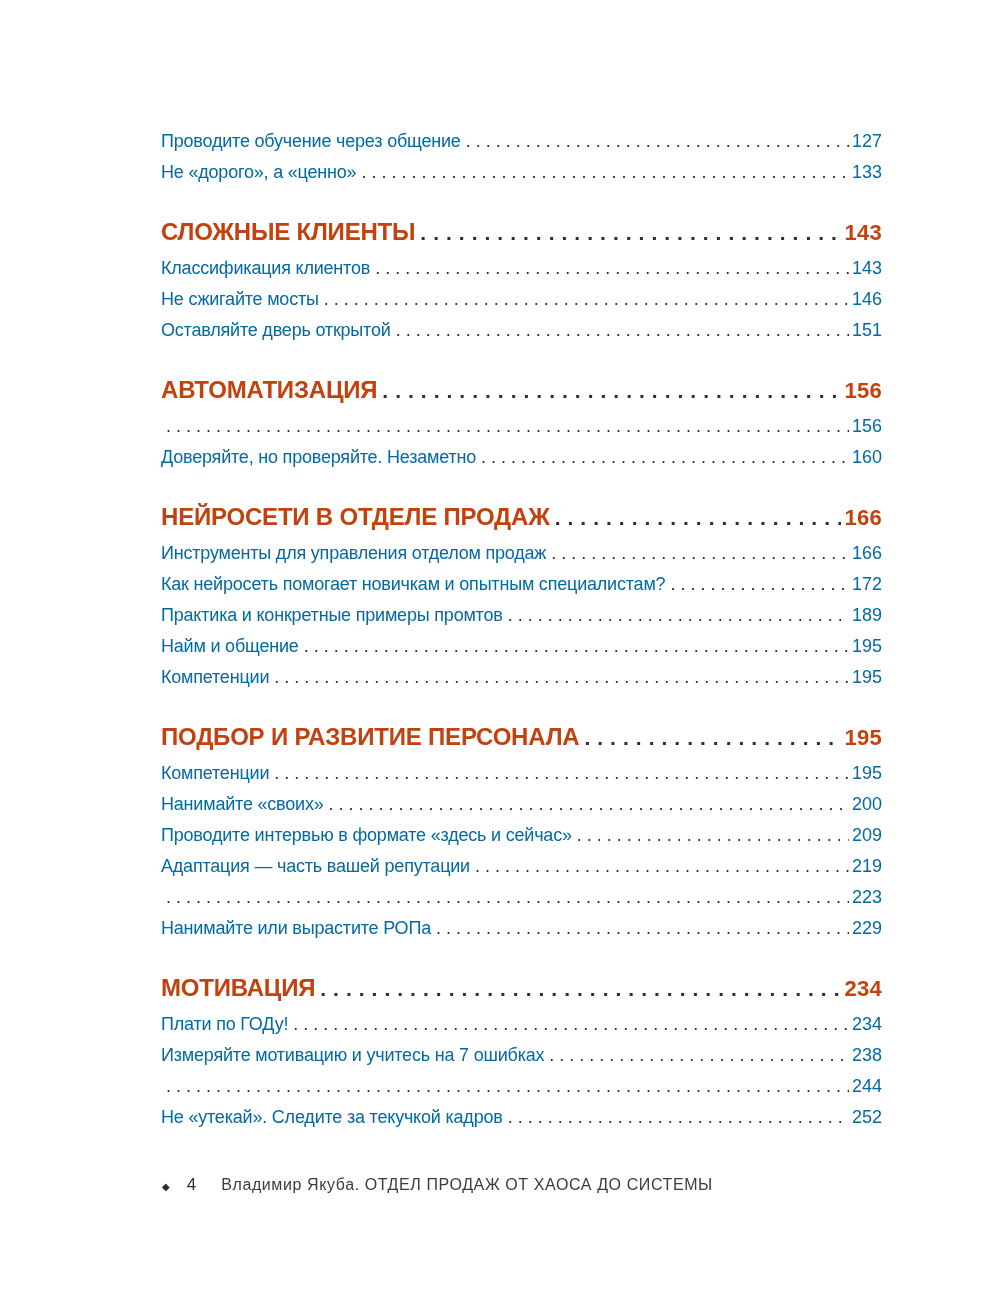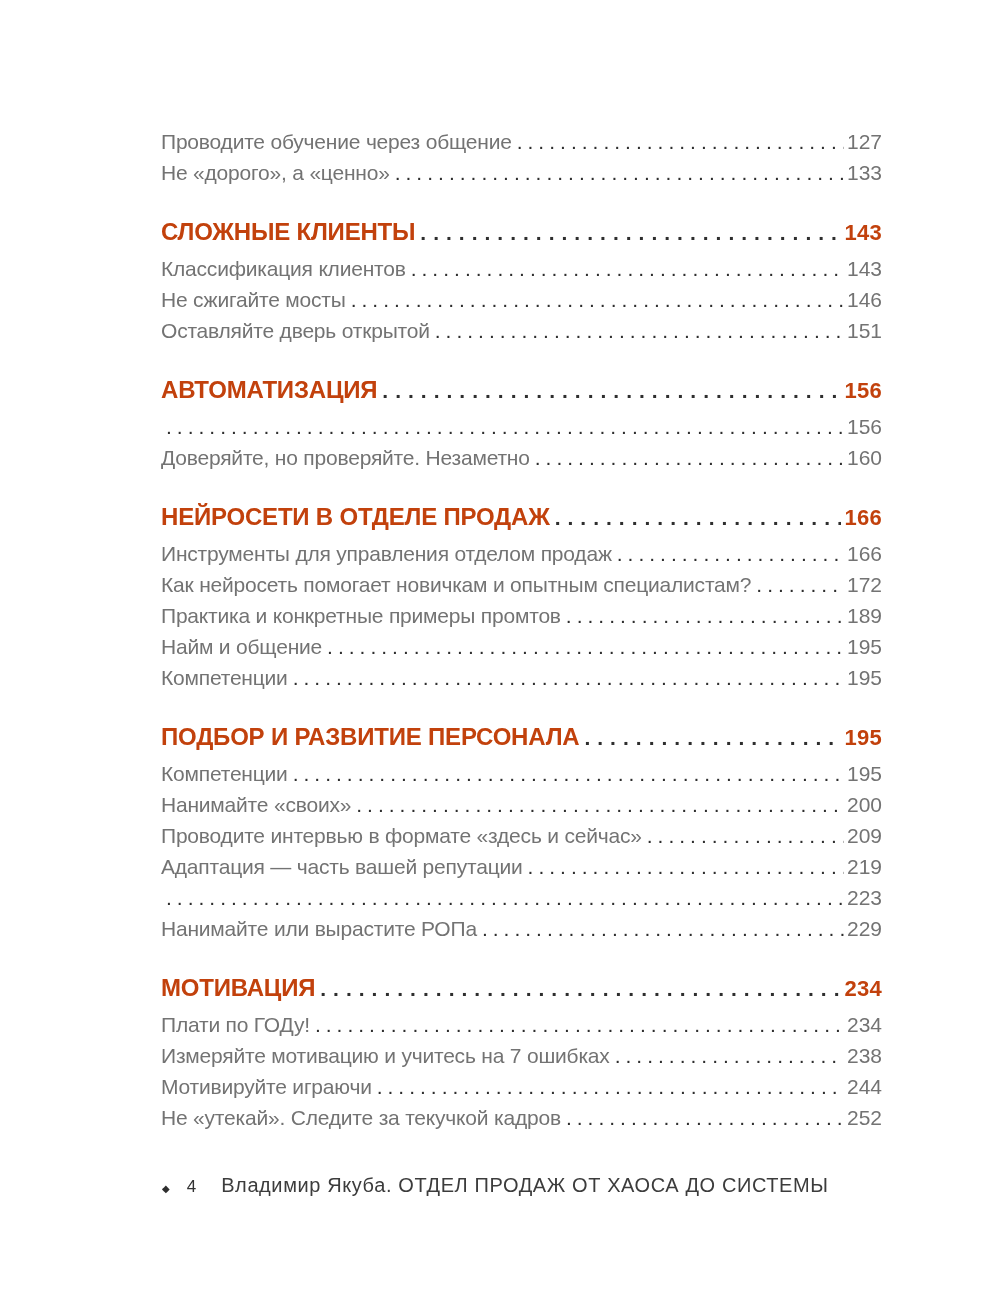--- a/index.html
+++ b/index.html
@@ -15,23 +15,23 @@
     position:absolute;
     left:161px; top:126px;
     width:721px;
   }
   .section { margin-top:26px; }
   .section.first { margin-top:0; }
 
   .row {
     display:flex;
     align-items:baseline;
-    font-size:21px;
+    font-size:18px;
     line-height:31px;
-    color:#737373;
+    color:#0369a1;
   }
   .row .label { white-space:nowrap; letter-spacing:-0.2px; }
   .dots {
     flex:1 1 auto;
     overflow:hidden;
     white-space:nowrap;
     margin:0 3px 0 5px;
     color:#2e2e2e;
   }
   .dots::after {
@@ -58,21 +58,21 @@
   .footer {
     position:absolute;
     left:162px; top:1174px;
     display:flex;
     align-items:baseline;
     color:#3c3c3c;
     line-height:22px;
   }
   .footer .marker { font-size:10px; color:#2e2e2e; }
   .footer .pnum { font-size:17px; margin-left:17px; color:#333333; }
-  .footer .rtitle { font-size:20px; margin-left:25px; letter-spacing:0.6px; color:#3c3c3c; }
+  .footer .rtitle { font-size:16px; margin-left:25px; letter-spacing:0.6px; color:#3c3c3c; }
 </style>
 </head>
 <body>
 
 <div class="page">
   <div class="toc">
 
     <div class="section first">
       <div class="row">
         <span class="label">Проводите обучение через общение</span>
@@ -206,21 +206,20 @@
         <span class="label">Плати по ГОДу!</span>
         <span class="dots"></span>
         <span class="num">234</span>
       </div>
       <div class="row">
         <span class="label">Измеряйте мотивацию и учитесь на 7 ошибках</span>
         <span class="dots"></span>
         <span class="num">238</span>
       </div>
       <div class="row">
-        <span class="label">Мотивируйте играючи</span>
         <span class="dots"></span>
         <span class="num">244</span>
       </div>
       <div class="row">
         <span class="label">Не «утекай». Следите за текучкой кадров</span>
         <span class="dots"></span>
         <span class="num">252</span>
       </div>
     </div>
 

